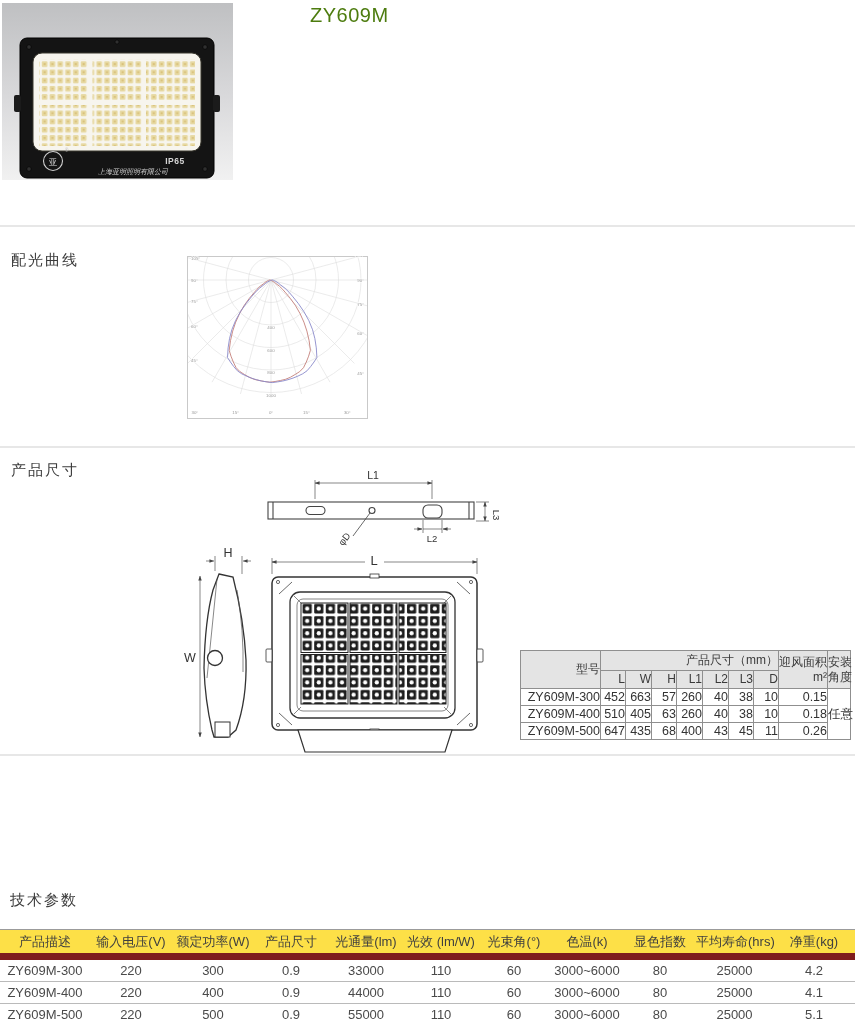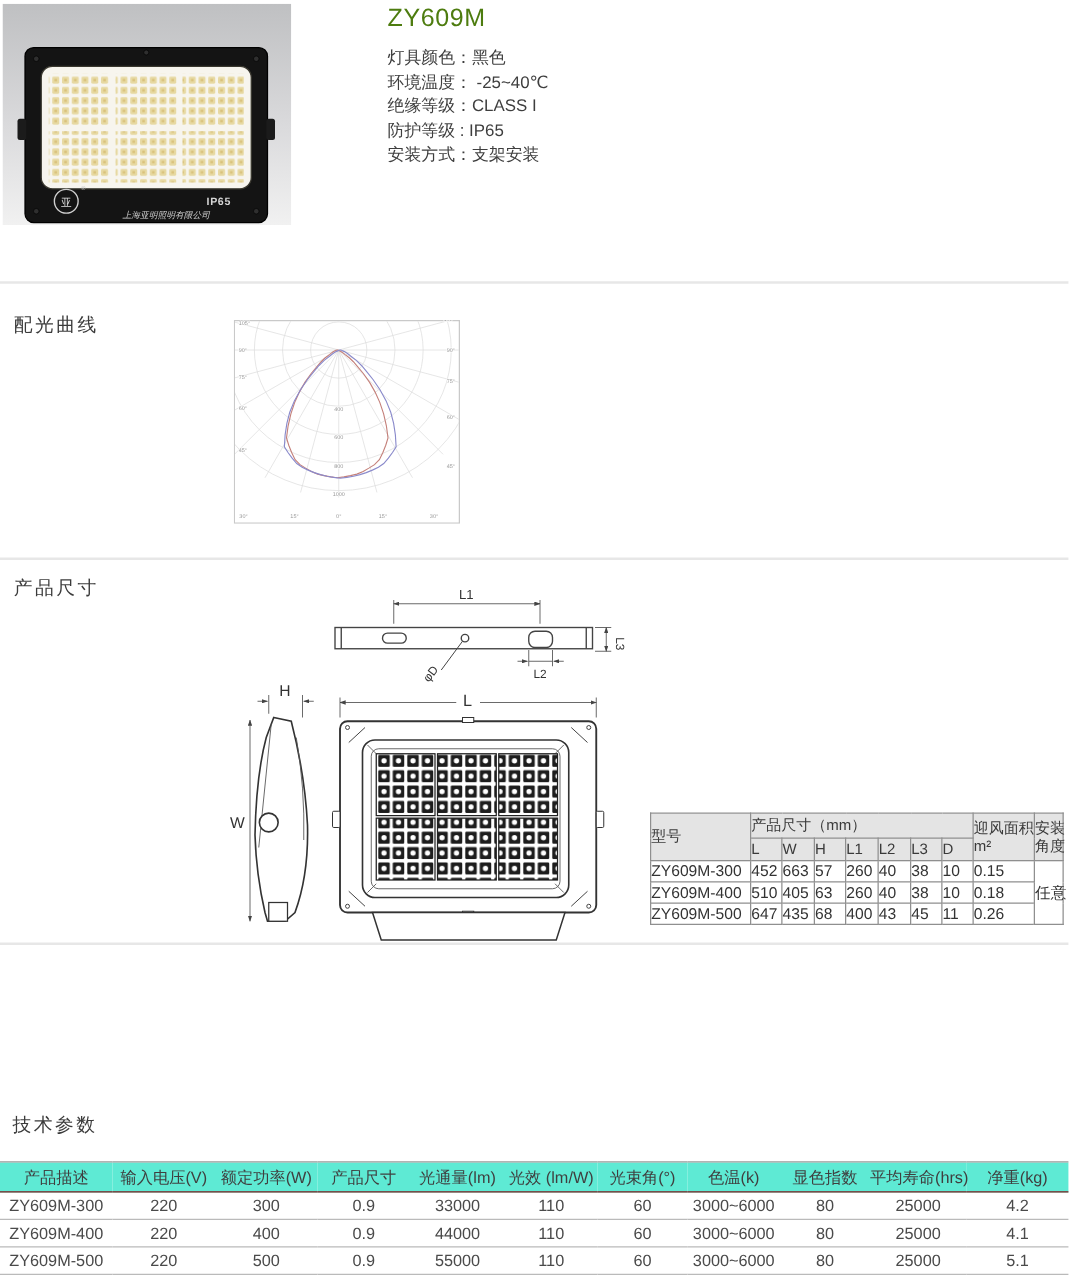--- a/index.html
+++ b/index.html
@@ -5,30 +5,30 @@
   html,body{margin:0;padding:0;background:#fff;}
   .page{position:relative;width:855px;height:1024px;background:#fff;overflow:hidden;
         font-family:"Liberation Sans","DejaVu Sans",sans-serif;}
   .abs{position:absolute;}
   .divider{position:absolute;left:0;width:855px;height:2px;background:#e7e7e7;}
   .model-title{position:absolute;left:310px;top:4px;font-size:20px;color:#4d7c0f;letter-spacing:.5px;}
   .specs{position:absolute;left:310px;top:36px;font-size:13.5px;color:#3e3e3e;line-height:19.5px;}
   .section-title{position:absolute;font-size:15px;color:#3b3b3b;letter-spacing:2px;}
   
   .dims-table{border-collapse:collapse;table-layout:fixed;width:330px;font-size:12px;
-              color:#333;text-align:left;}
+              color:#333;text-align:right;}
   .dims-table td{border:1px solid #8f8f8f;padding:0;line-height:1.2;white-space:nowrap;}
   .dims-table thead td{background:#e4e4e4;color:#3a3a3a;}
   .dims-table .hr1{height:20px;}
   .dims-table .hr2 td{height:17px;}
   .dims-table tbody td{height:16px;font-size:12.5px;}
   
   .tech-table{border-collapse:collapse;table-layout:fixed;width:855px;font-size:13px;
               color:#4a4a4a;text-align:center;}
-  .tech-table th{background:#5eead4;border-top:1px solid #9b9b9b;border-bottom:1px solid #7f1d1d;
+  .tech-table th{background:#fde047;border-top:1px solid #9b9b9b;border-bottom:7px solid #7f1d1d;
                  font-weight:normal;height:23px;color:#3f3f3f;padding:0;white-space:nowrap;}
   .tech-table td{border-bottom:1px solid #bababa;height:21px;padding:0;white-space:nowrap;}
   svg text{font-family:"Liberation Sans","DejaVu Sans",sans-serif;}
 </style>
 </head>
 <body>
 
 <div class="page">
 
   <svg class="abs" style="left:2px;top:3px" width="231" height="177" viewBox="0 0 231 177">
@@ -66,27 +66,20 @@
       <rect x="144" y="102" width="49" height="41" fill="url(#photoLed)"></rect>
     </g>
     <text x="173" y="161" font-size="8.5" font-weight="bold" letter-spacing="0.5" fill="#d6d6d6" text-anchor="middle">IP65</text>
     <circle cx="51" cy="158" r="9.5" fill="none" stroke="#cfcfcf" stroke-width="1.1"></circle>
     <text x="51" y="161.5" font-size="8.5" fill="#dddddd" text-anchor="middle">亚</text>
     <text x="63" y="149" font-size="4.5" fill="#bbbbbb">®</text>
     <text x="131" y="171" font-size="7" font-style="italic" fill="#cfcfcf" text-anchor="middle">上海亚明照明有限公司</text>
   </svg>
 
   <div class="model-title">ZY609M</div>
-  <div class="specs">
-      <div>灯具颜色：黑色</div>
-      <div>环境温度： -25~40℃</div>
-      <div>绝缘等级：CLASS I</div>
-      <div>防护等级 : IP65</div>
-      <div>安装方式：支架安装</div>
-    </div>
 
   <div class="divider" style="top:225px"></div>
 
   <div class="section-title" style="left:11px;top:251px">配光曲线</div>
   <svg id="polar-chart" class="abs" style="left:187px;top:256px" width="181" height="163" viewBox="0 0 181 163">
       <rect x="0.5" y="0.5" width="180" height="162" fill="#fff" stroke="#c9c9c9" stroke-width="1"></rect>
       <defs>
         <clipPath id="pcclip">
           <rect x="1" y="1" width="179" height="161"></rect>
         </clipPath>

